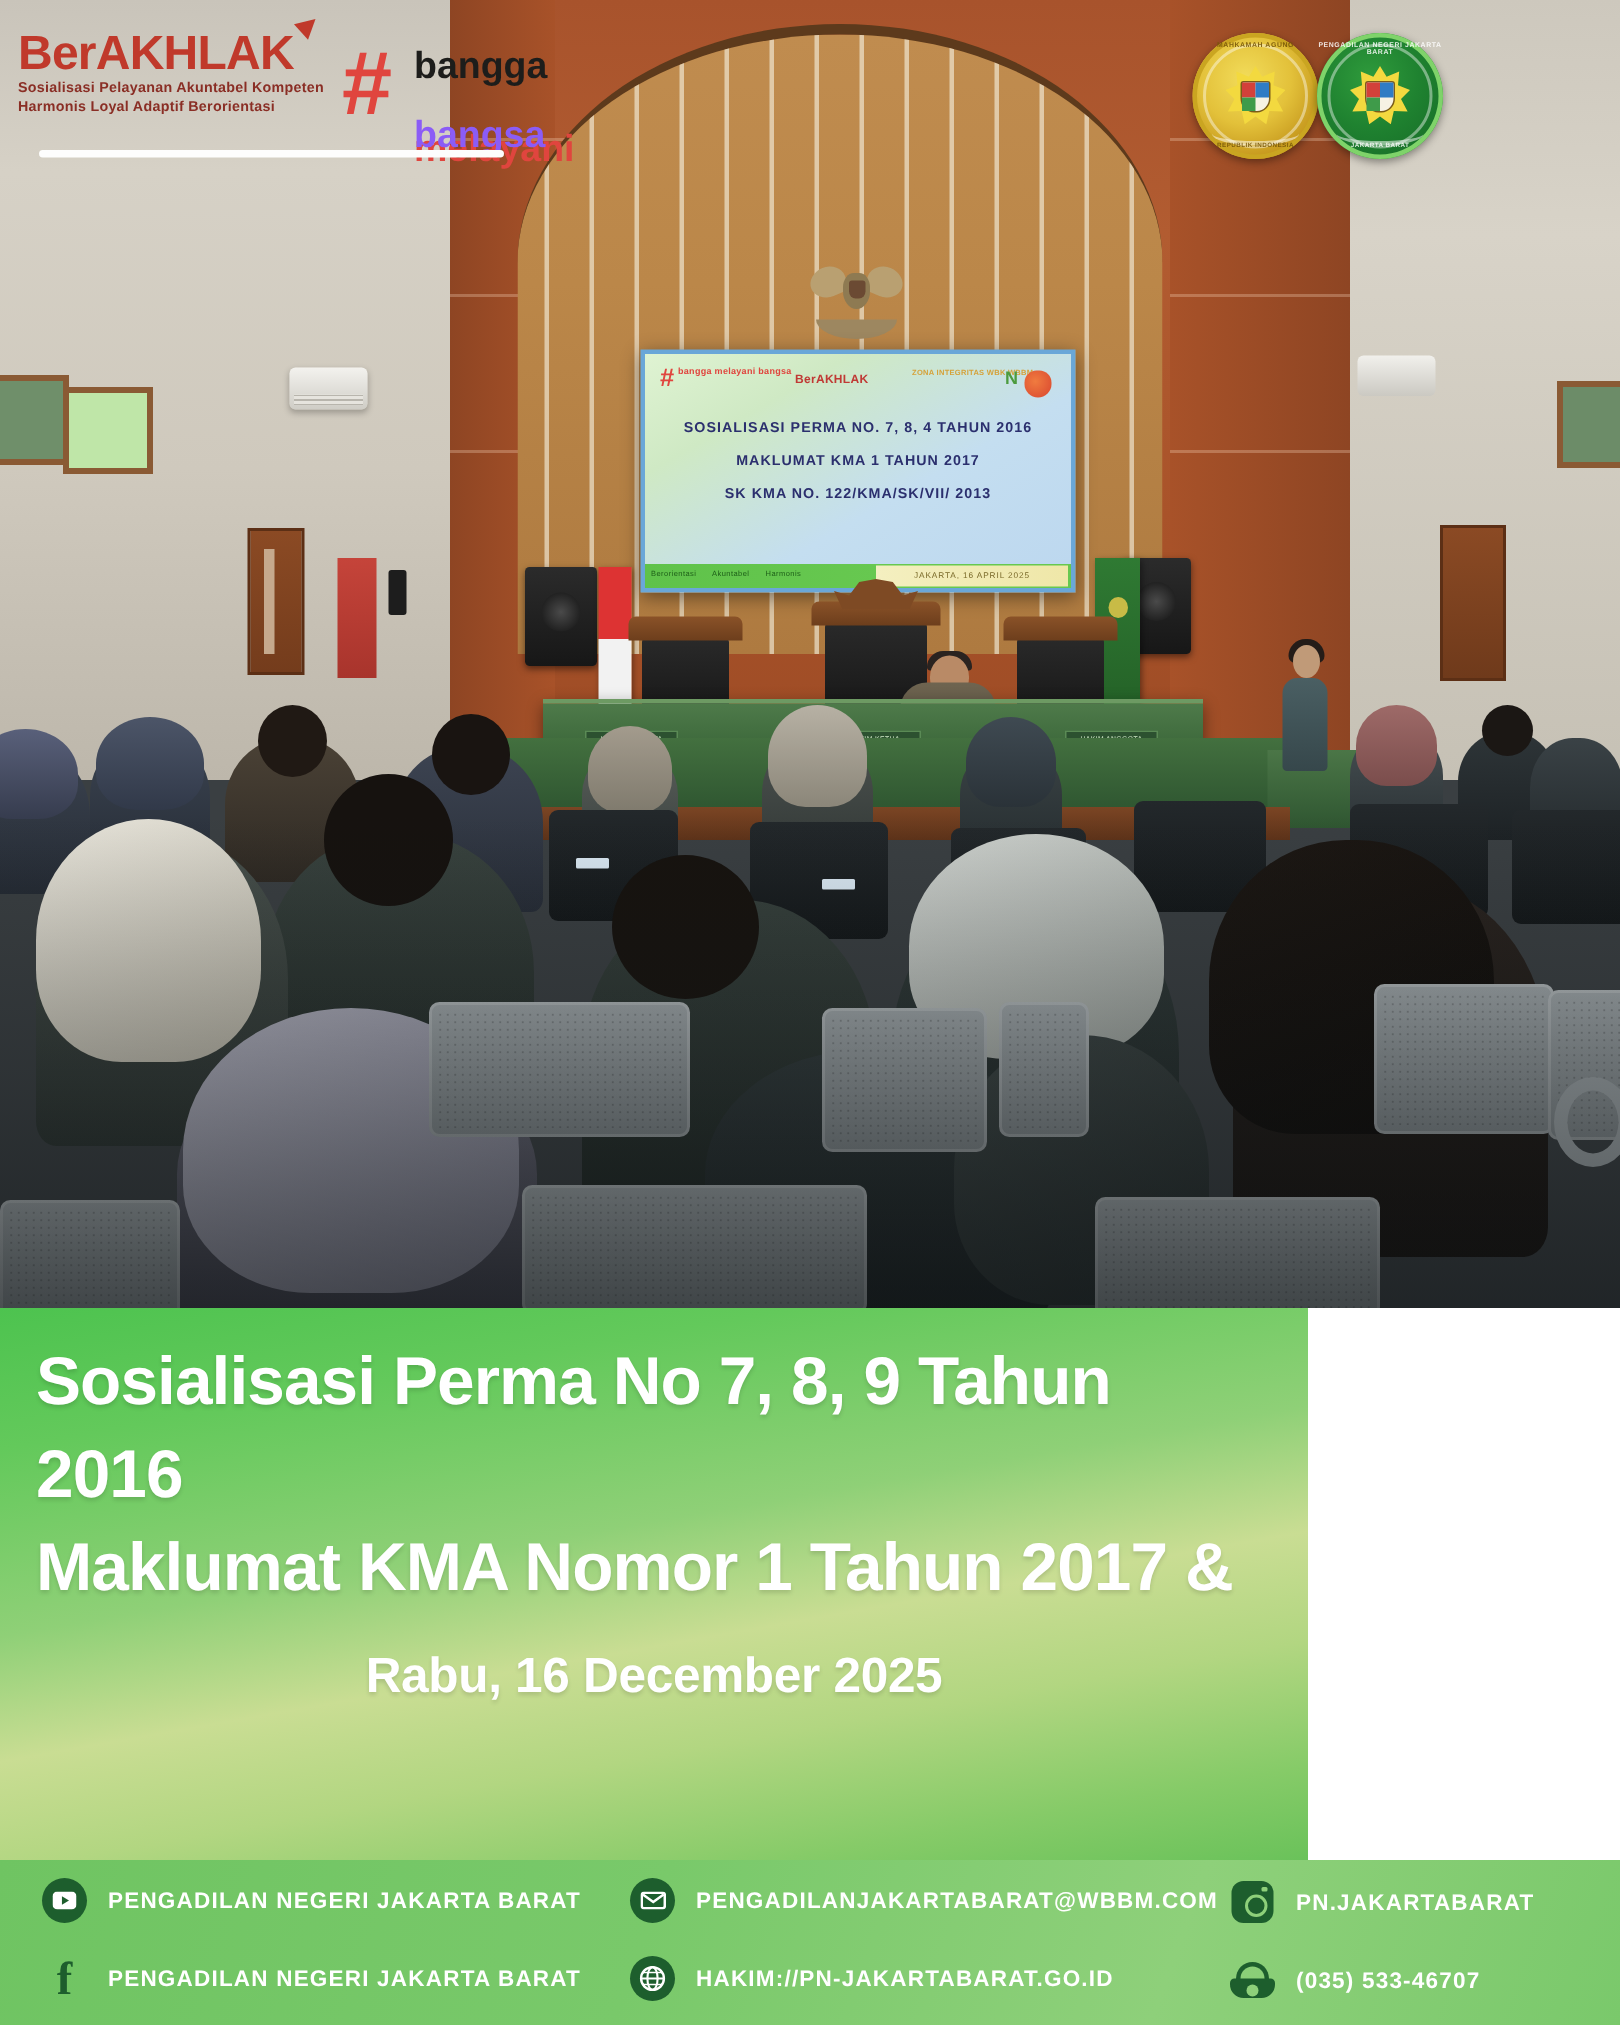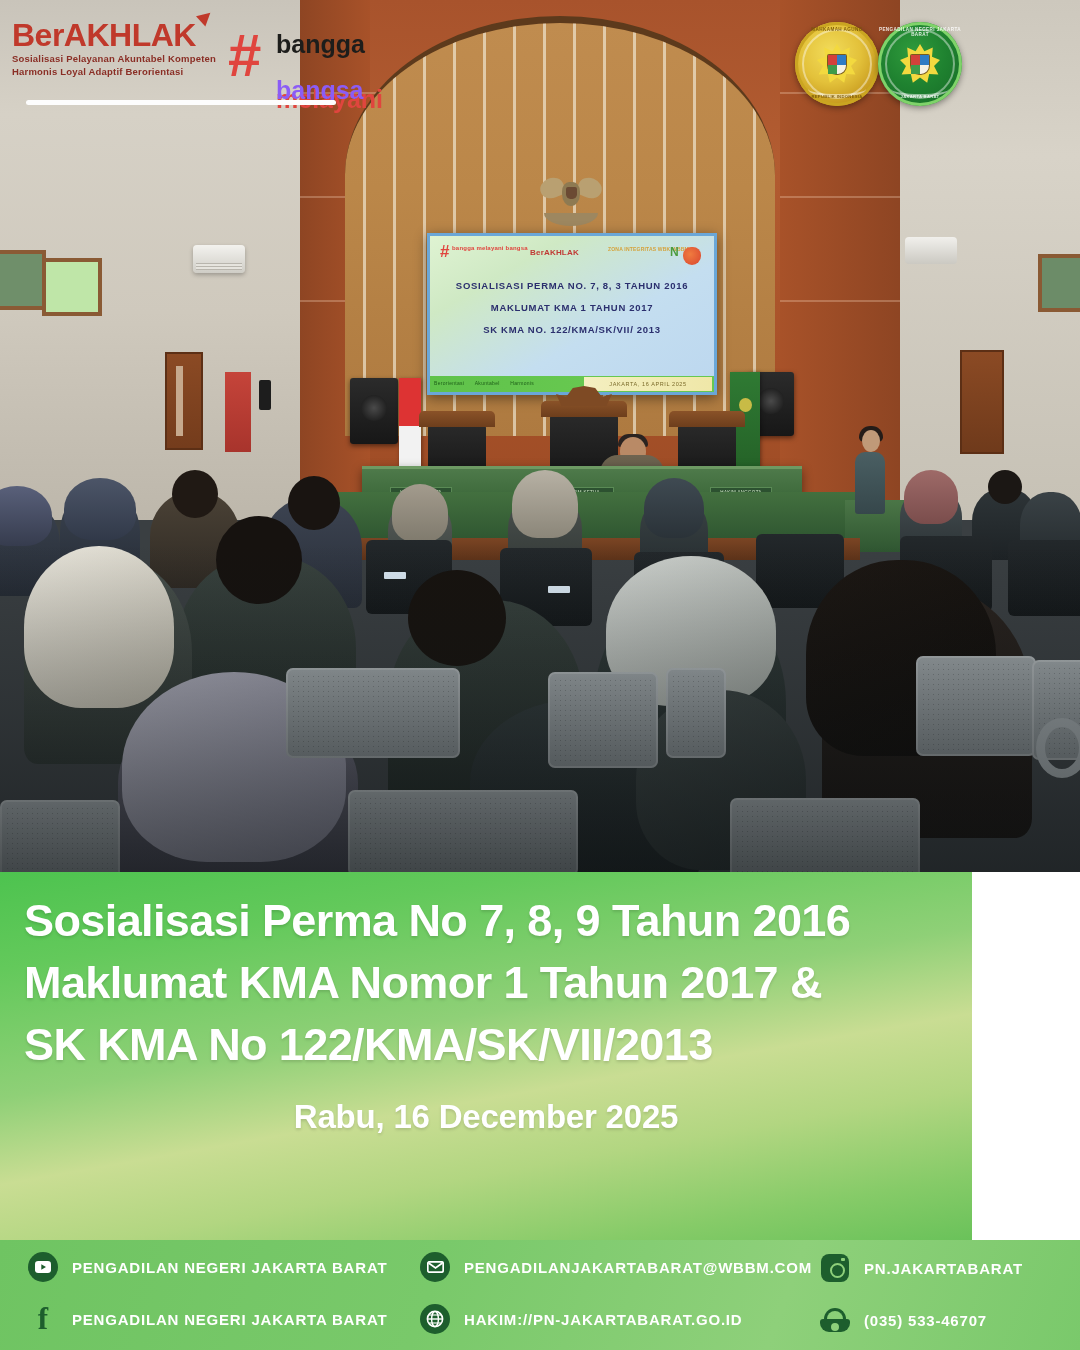--- a/index.html
+++ b/index.html
@@ -220,21 +220,21 @@
   .seal-wreath { position:absolute; left:15%; bottom:9px; width:70%; height:16px;
     border-bottom:3px solid rgba(255,255,255,.5); border-radius:0 0 50% 50%; }
   .seal-text-top { position:absolute; left:0; top:5px; width:100%; text-align:center;
     font-size:4.6px; letter-spacing:.4px; color:rgba(255,255,255,.85); font-weight:bold; }
   .seal-gold .seal-text-top { color:rgba(120,86,8,.9); }
   .seal-text-bot { position:absolute; left:0; bottom:7px; width:100%; text-align:center;
     font-size:4.2px; letter-spacing:.3px; color:rgba(255,255,255,.82); font-weight:bold; }
   .seal-gold .seal-text-bot { color:rgba(120,86,8,.9); }
 
   
-  .band { position:absolute; left:0; top:872px; width:972px; height:368px;
+  .band { position:absolute; left:0; top:872px; width:872px; height:368px;
     background:linear-gradient(170deg,#4dc34f 0%,#63c95b 18%,#8fd077 42%,#c9dd93 58%,
       #b2d681 72%,#86cb68 88%,#6ac25a 100%);padding-left:17px; }
   .titles { position:absolute; left:0; top:18px; width:100%; padding:0 24px; }
   .t-line { color:#ffffff; font-weight:bold; font-size:45px; line-height:62px;
     letter-spacing:-.6px; text-shadow:0 2px 3px rgba(0,0,0,.13); }
   .t-sub { margin-top:22px; text-align:center; color:#ffffff; font-weight:bold;
     font-size:33px; letter-spacing:-.2px; text-shadow:0 2px 3px rgba(0,0,0,.13); }
 
   
   .footer { position:absolute; left:0; top:1240px; width:1080px; height:110px;
@@ -308,21 +308,21 @@
     <div class="screen">
       <div class="screen-logos">
         <div class="sl-hash">#</div>
         <div class="sl sl-bangga">bangga melayani bangsa</div>
         <div class="sl sl-akhlak">BerAKHLAK</div>
         <div class="sl sl-mid">ZONA INTEGRITAS WBK WBBM</div>
         <div class="sl sl-n">N</div>
         <div class="sl-hand"></div>
       </div>
       <div class="screen-body">
-        <div>SOSIALISASI PERMA NO. 7, 8, 3 TAHUN 2016</div>
+        <div>SOSIALISASI PERMA NO. 7, 8, 4 TAHUN 2016</div>
         <div>MAKLUMAT KMA 1 TAHUN 2017</div>
         <div>SK KMA NO. 122/KMA/SK/VII/ 2013</div>
       </div>
       <div class="screen-foot">
         <div class="screen-foot-items">
           <span>Berorientasi</span>
           <span>Akuntabel</span>
           <span>Harmonis</span>
         </div>
         <div class="screen-date">JAKARTA, 16 APRIL 2025</div>
@@ -495,21 +495,20 @@
         </span>
       <span class="seal-wreath"></span>
       <span class="seal-text-bot">JAKARTA BARAT</span>
     </div>
   </div>
 
   <div class="band">
     <div class="titles">
       <div class="t-line">Sosialisasi Perma No 7, 8, 9 Tahun 2016</div>
       <div class="t-line">Maklumat KMA Nomor 1 Tahun 2017 &amp;</div>
-      <div class="t-line">SK KMA No 122/KMA/SK/VII/2013</div>
       <div class="t-sub">Rabu, 16 December 2025</div>
     </div>
   </div>
 
   <div class="footer">
 
     <div class="frow" style="left:28px;top:12px;">
       <span class="fi">
         <span class="circ">
           <svg width="16" height="12" viewBox="0 0 16 12" aria-hidden="true">

